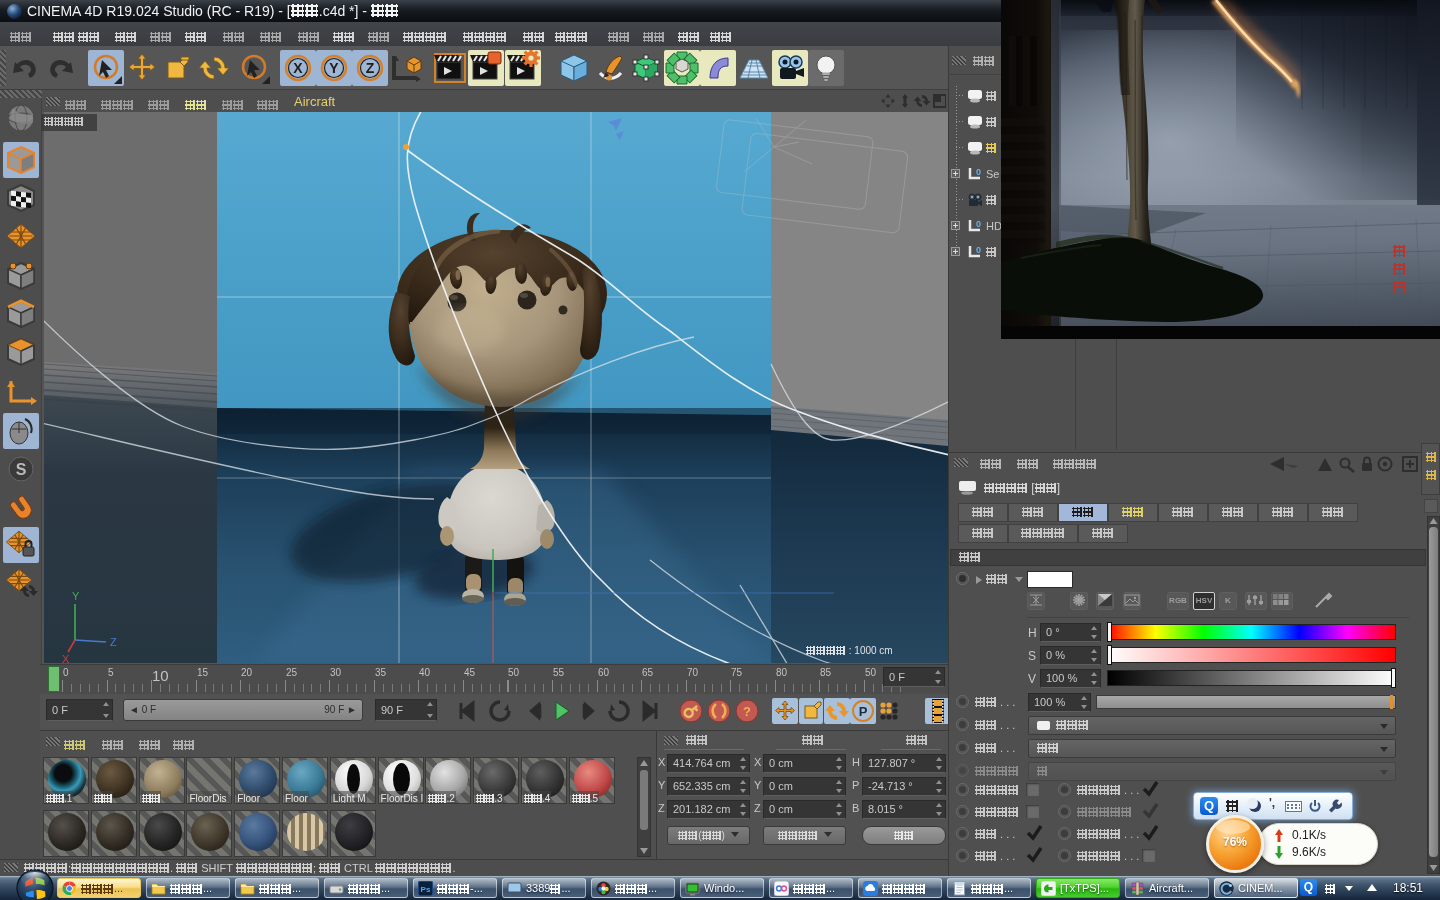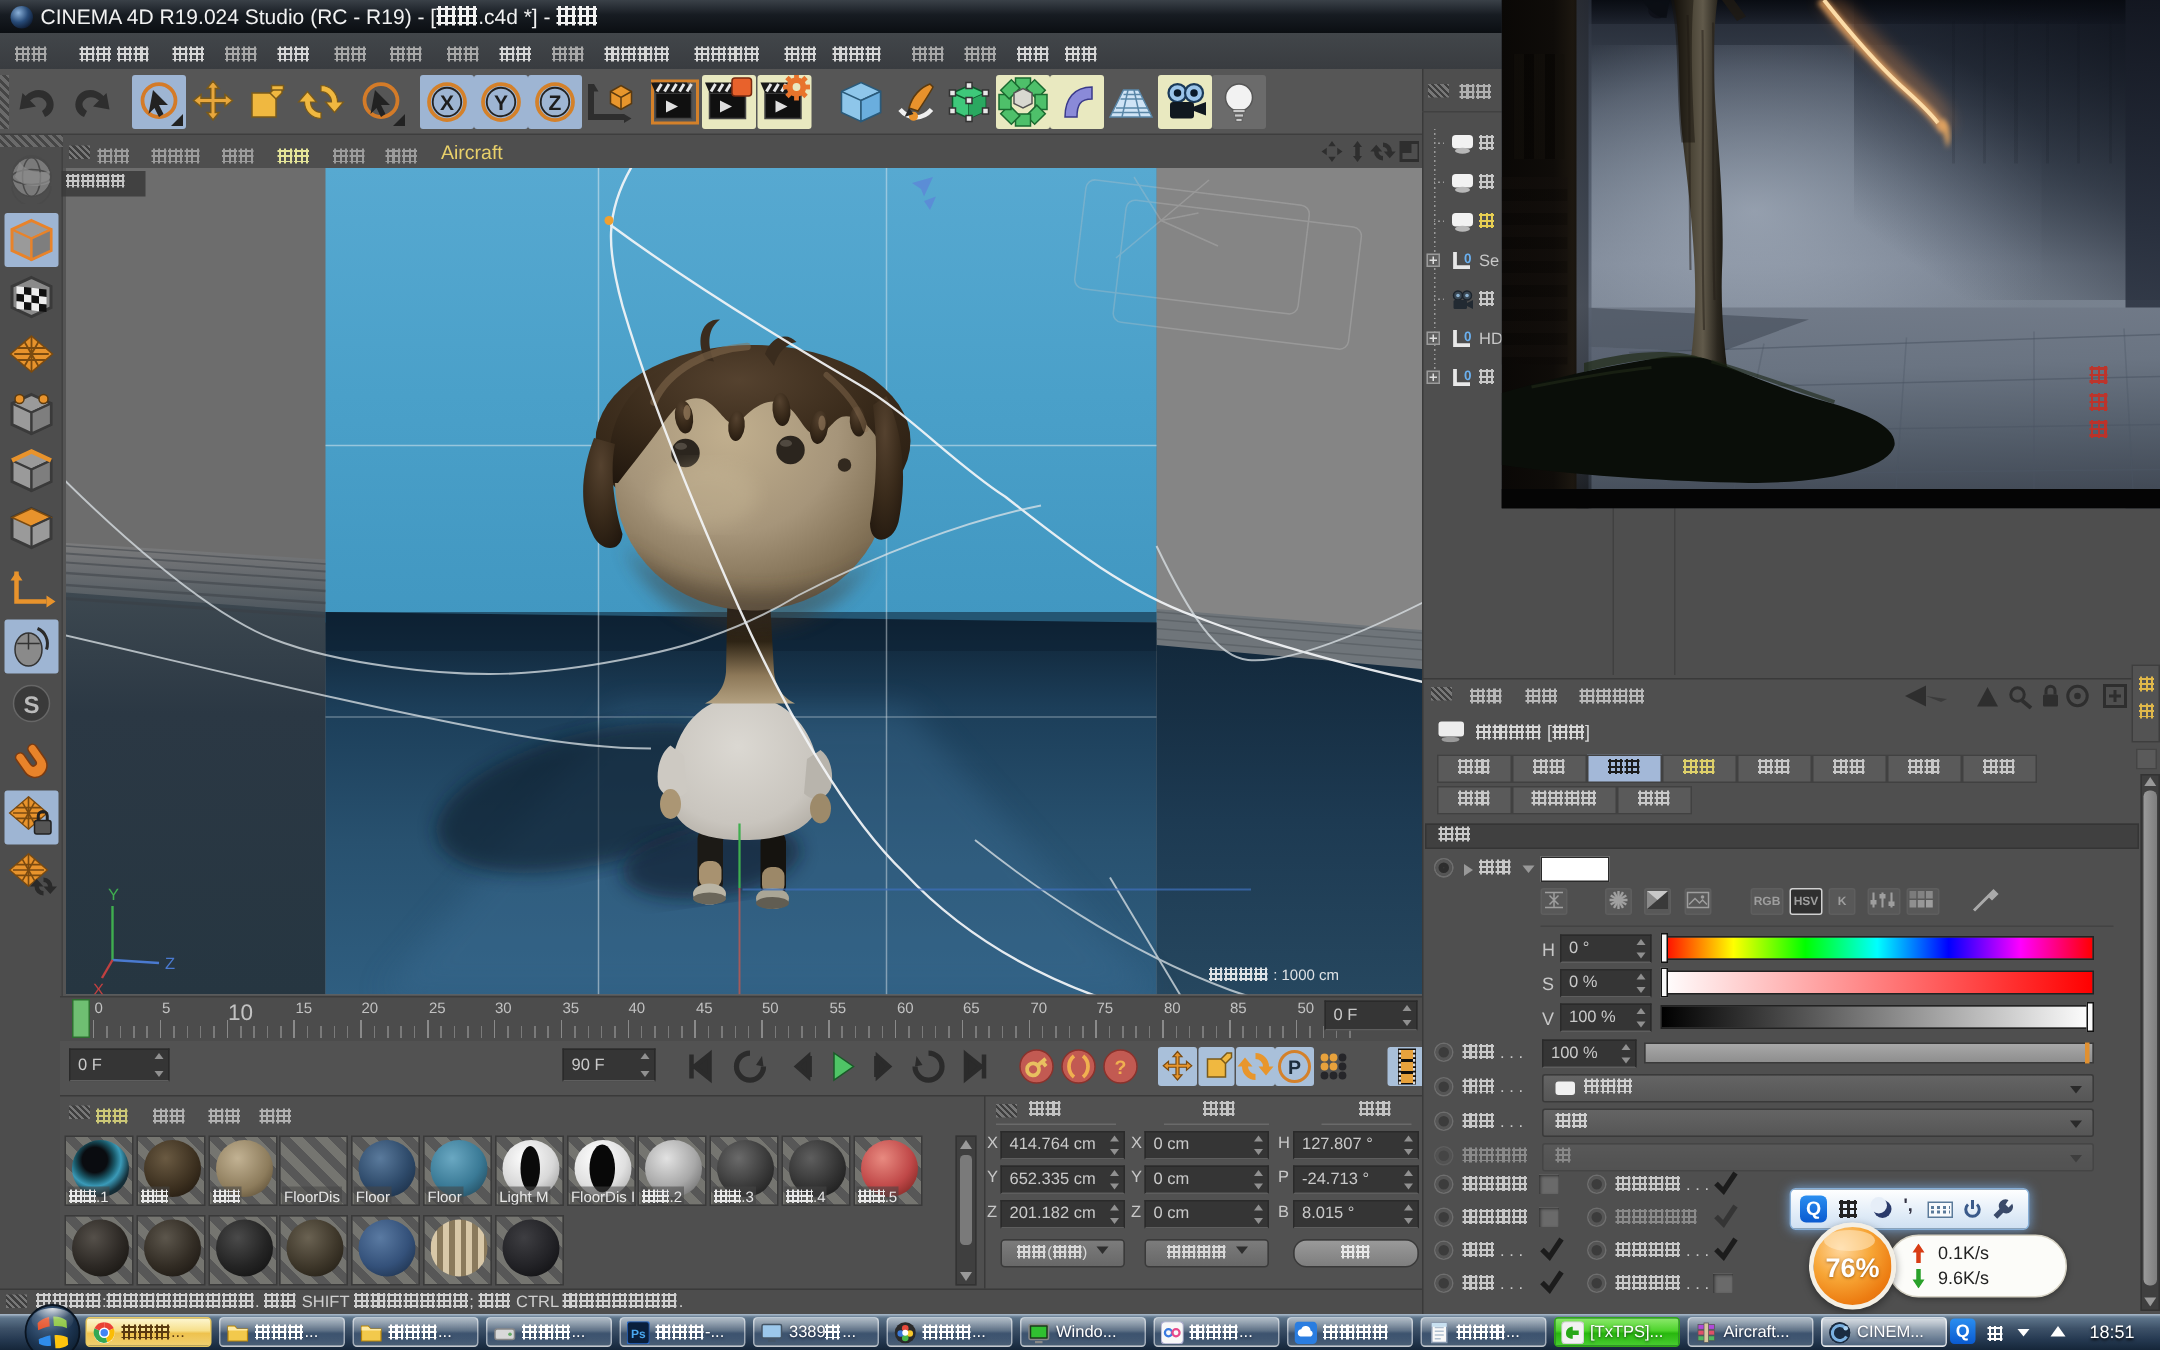--- a/index.html
+++ b/index.html
@@ -608,20 +608,24 @@
         <i class="u"></i>
         <i class="d"></i>
       </span></div>
   </div>
 <div class="ab" style="left:40px;top:694px;width:908px;height:36px">
     <div class="ab" style="left:0;top:0;width:908px;height:36px;background:#525252"></div>
     <div class="fld" style="left:6px;top:5px;width:67px;height:22px;line-height:20px">0 F<span class="spin" style="height:20px">
         <i class="u"></i>
         <i class="d"></i>
       </span></div>
+    <div class="ab" style="left:83px;top:5px;width:240px;height:22px;background:linear-gradient(#9a9a9a,#848484);border:1px solid #3a3a3a;border-radius:3px;color:#2e2e2e;font-size:10px">
+      <span style="position:absolute;left:5px;top:4px">◄ 0 F</span>
+      <span style="position:absolute;right:5px;top:4px">90 F ►</span>
+    </div>
     <div class="fld" style="left:335px;top:5px;width:62px;height:22px;line-height:20px">90 F<span class="spin" style="height:20px">
         <i class="u"></i>
         <i class="d"></i>
       </span></div>
     <div class="ab" style="left:413px;top:4px;width:26px;height:26px">
       <svg width="26" height="26" viewBox="0 0 26 26">
         <path d="M8 5 L8 21 M20 5 L10 13 20 21 Z" stroke="#2b2b2b" stroke-width="3" fill="#2b2b2b"></path>
       </svg>
     </div>
     <div class="ab" style="left:447px;top:4px;width:30px;height:26px">
@@ -1262,21 +1266,21 @@
     <svg class="ab" style="left:68px;top:14px" width="10" height="13">
       <path d="M5 0 L9 6 L6.5 6 L6.5 13 L3.5 13 L3.5 6 L1 6 Z" fill="#d83c14"></path>
     </svg>
     <div class="tx" style="left:86px;top:13px;color:#222;font-size:12px">0.1K/s</div>
     <svg class="ab" style="left:68px;top:31px" width="10" height="13">
       <path d="M5 13 L9 7 L6.5 7 L6.5 0 L3.5 0 L3.5 7 L1 7 Z" fill="#2aa12a"></path>
     </svg>
     <div class="tx" style="left:86px;top:30px;color:#222;font-size:12px">9.6K/s</div>
     <div class="ab" style="left:0;top:0;width:58px;height:58px;border-radius:50%;background:radial-gradient(circle at 35% 28%,#ffd79e,#f7a636 40%,#ed7d12 72%,#d86408);border:3px solid #f4efe4;box-shadow:0 2px 6px rgba(0,0,0,.4)"></div>
     <div class="ab" style="left:10px;top:5px;width:34px;height:14px;border-radius:50%;background:rgba(255,235,200,.55)"></div>
-    <div class="tx" style="left:0;top:20px;width:58px;text-align:center;color:#fff;font-size:18px;font-weight:bold;text-shadow:0 1px 2px rgba(120,60,0,.7)">76%</div>
+    <div class="tx" style="left:0;top:20px;width:58px;text-align:center;color:#fff;font-size:12px;font-weight:bold;text-shadow:0 1px 2px rgba(120,60,0,.7)">76%</div>
   </div>
 <div class="ab" style="left:0;top:876px;width:1440px;height:24px;z-index:9">
     <div class="ab" style="left:0;top:0;width:1440px;height:24px;background:linear-gradient(180deg,#8ea2b6 0%,#5c7389 12%,#3d5168 40%,#263a52 70%,#152639 100%)"></div>
     <div class="ab" style="left:0;top:0;width:1440px;height:1px;background:#a8b8c8;opacity:.8"></div>
     <svg class="ab" style="left:13px;top:-8px" width="44" height="40" viewBox="0 0 44 40">
       <defs>
         <radialGradient id="orb" cx=".4" cy=".3" r=".85">
           <stop offset="0" stop-color="#4a6a8e"></stop>
           <stop offset=".55" stop-color="#1c3450"></stop>
           <stop offset="1" stop-color="#081624"></stop>

